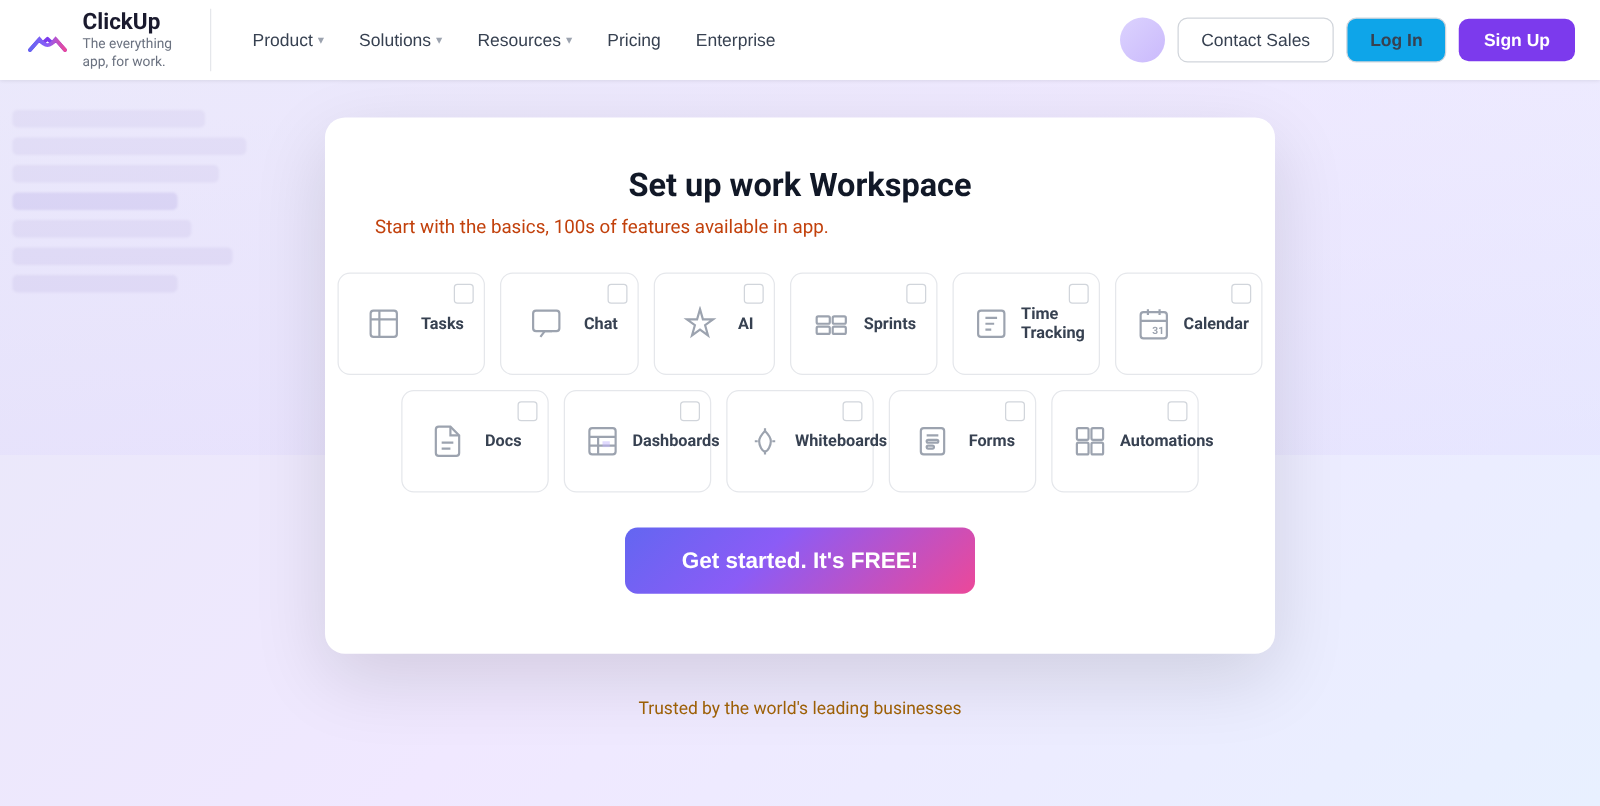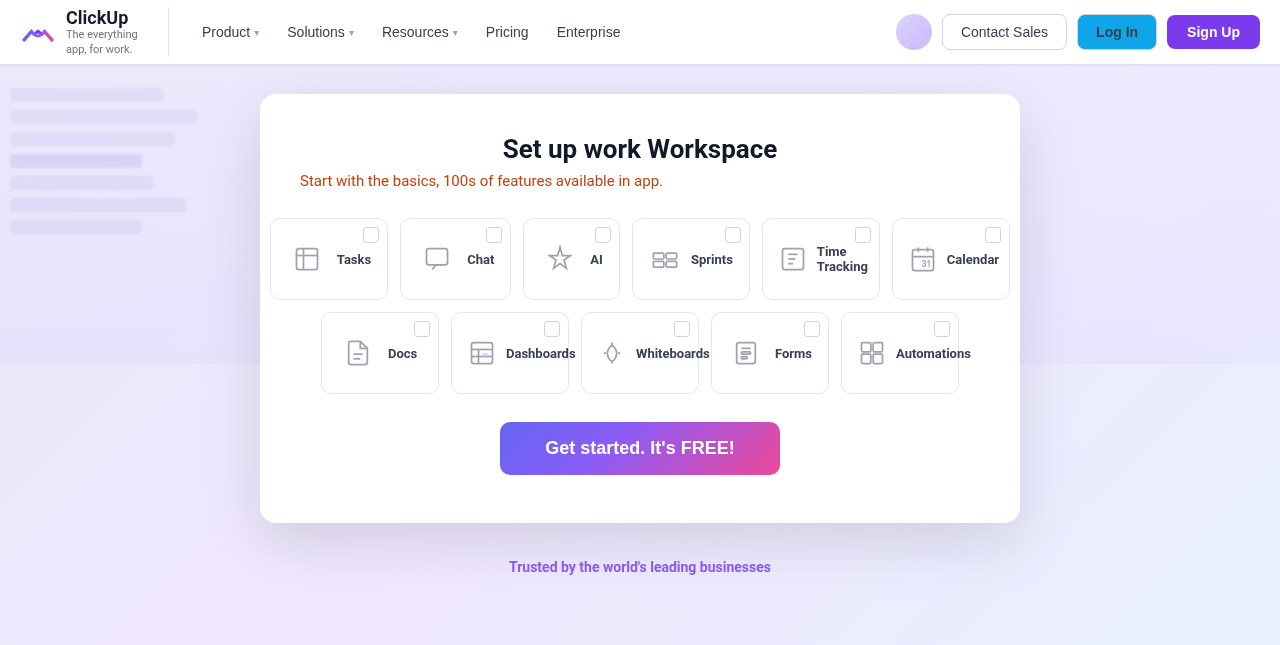--- a/index.html
+++ b/index.html
@@ -259,23 +259,22 @@
     
     .trust-section {
       margin-top: 36px;
       text-align: center;
       position: relative;
       z-index: 10;
     }
 
     .trust-text {
       font-size: 14px;
-      color: #8b5cf6;
+      color: #a16207;
       margin-bottom: 4px;
-      font-weight: bold;
     }
 
     
     .bg-gradient-blob {
       position: absolute;
       top: 64px;
       left: 0;
       right: 0;
       height: 300px;
       background: linear-gradient(180deg, rgba(237, 233, 254, 0.5) 0%, rgba(221, 214, 254, 0.3) 100%);

